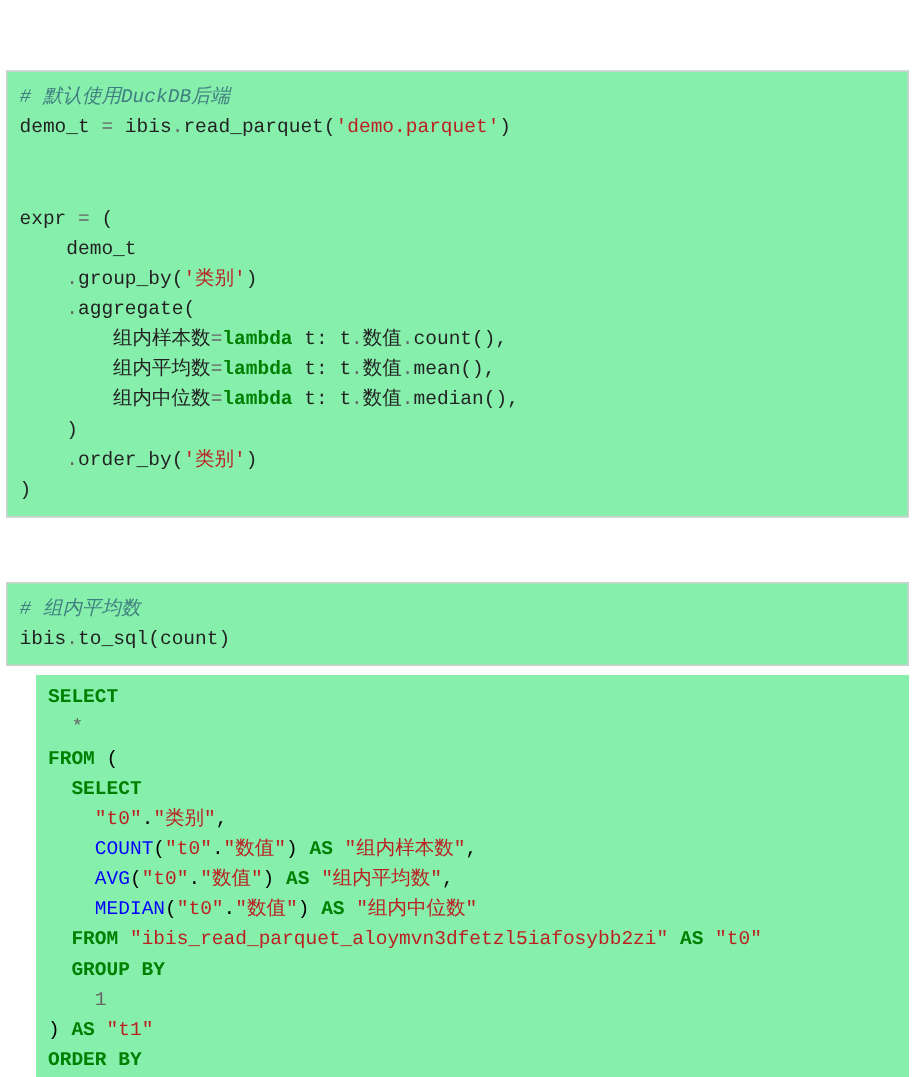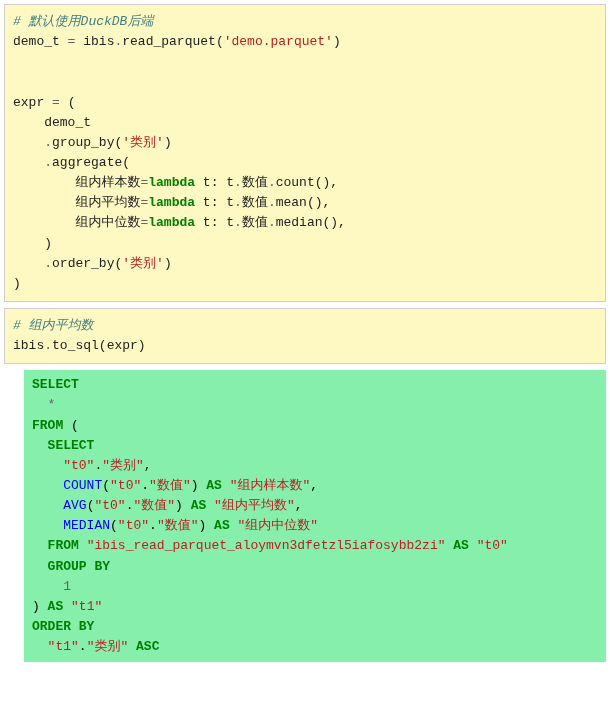--- a/index.html
+++ b/index.html
@@ -9,26 +9,27 @@
     }
     body {
       font-family: Consolas, Monaco, 'Courier New', monospace;
       font-size: 13px;
       line-height: 1.55;
       background: #ffffff;
       width: 610px;
       padding: 4px;
     }
     .code-cell {
-      background: #fef9c3;
+      background: #86efac;
       border: 1px solid #cfcfcf;
       padding: 7px 8px;
       margin-bottom: 6px;
       white-space: pre;
       overflow-x: auto;
+      margin-top: 43px;
     }
     .output-cell {
       background: #86efac;
       padding: 5px 8px;
       white-space: pre;
       overflow-x: auto;
       margin-left: 20px;
     }
     .c { color: #408080; font-style: italic; }
     .n { color: #222222; }
@@ -54,21 +55,21 @@
 <span class="n">    </span><span class="o">.</span><span class="n">group_by</span><span class="p">(</span><span class="s">'类别'</span><span class="p">)</span>
 <span class="n">    </span><span class="o">.</span><span class="n">aggregate</span><span class="p">(</span>
 <span class="n">        组内样本数</span><span class="o">=</span><span class="k">lambda</span><span class="n"> t: t</span><span class="o">.</span><span class="n">数值</span><span class="o">.</span><span class="n">count</span><span class="p">(),</span>
 <span class="n">        组内平均数</span><span class="o">=</span><span class="k">lambda</span><span class="n"> t: t</span><span class="o">.</span><span class="n">数值</span><span class="o">.</span><span class="n">mean</span><span class="p">(),</span>
 <span class="n">        组内中位数</span><span class="o">=</span><span class="k">lambda</span><span class="n"> t: t</span><span class="o">.</span><span class="n">数值</span><span class="o">.</span><span class="n">median</span><span class="p">(),</span>
 <span class="p">    )</span>
 <span class="n">    </span><span class="o">.</span><span class="n">order_by</span><span class="p">(</span><span class="s">'类别'</span><span class="p">)</span>
 <span class="p">)</span></div>
 
 <div class="code-cell"><span class="c"># 组内平均数</span>
-<span class="n">ibis</span><span class="o">.</span><span class="n">to_sql</span><span class="p">(expr)</span></div>
+<span class="n">ibis</span><span class="o">.</span><span class="n">to_sql</span><span class="p">(count)</span></div>
 
 <div class="output-cell"><span class="kw">SELECT</span>
 <span class="star">  *</span>
 <span class="kw">FROM</span><span> (</span>
 <span class="kw">  SELECT</span>
 <span>    </span><span class="str2">"t0"</span><span>.</span><span class="str2">"类别"</span><span>,</span>
 <span>    </span><span class="fn">COUNT</span><span>(</span><span class="str2">"t0"</span><span>.</span><span class="str2">"数值"</span><span>) </span><span class="kw">AS</span><span> </span><span class="str2">"组内样本数"</span><span>,</span>
 <span>    </span><span class="fn">AVG</span><span>(</span><span class="str2">"t0"</span><span>.</span><span class="str2">"数值"</span><span>) </span><span class="kw">AS</span><span> </span><span class="str2">"组内平均数"</span><span>,</span>
 <span>    </span><span class="fn">MEDIAN</span><span>(</span><span class="str2">"t0"</span><span>.</span><span class="str2">"数值"</span><span>) </span><span class="kw">AS</span><span> </span><span class="str2">"组内中位数"</span>
 <span class="kw">  FROM</span><span> </span><span class="str2">"ibis_read_parquet_aloymvn3dfetzl5iafosybb2zi"</span><span> </span><span class="kw">AS</span><span> </span><span class="str2">"t0"</span>

